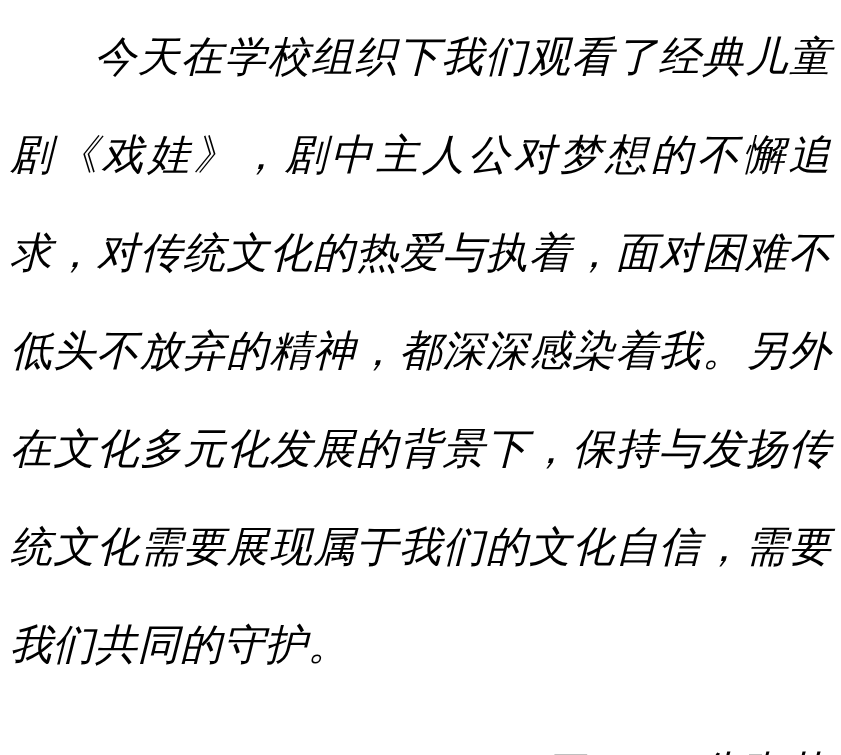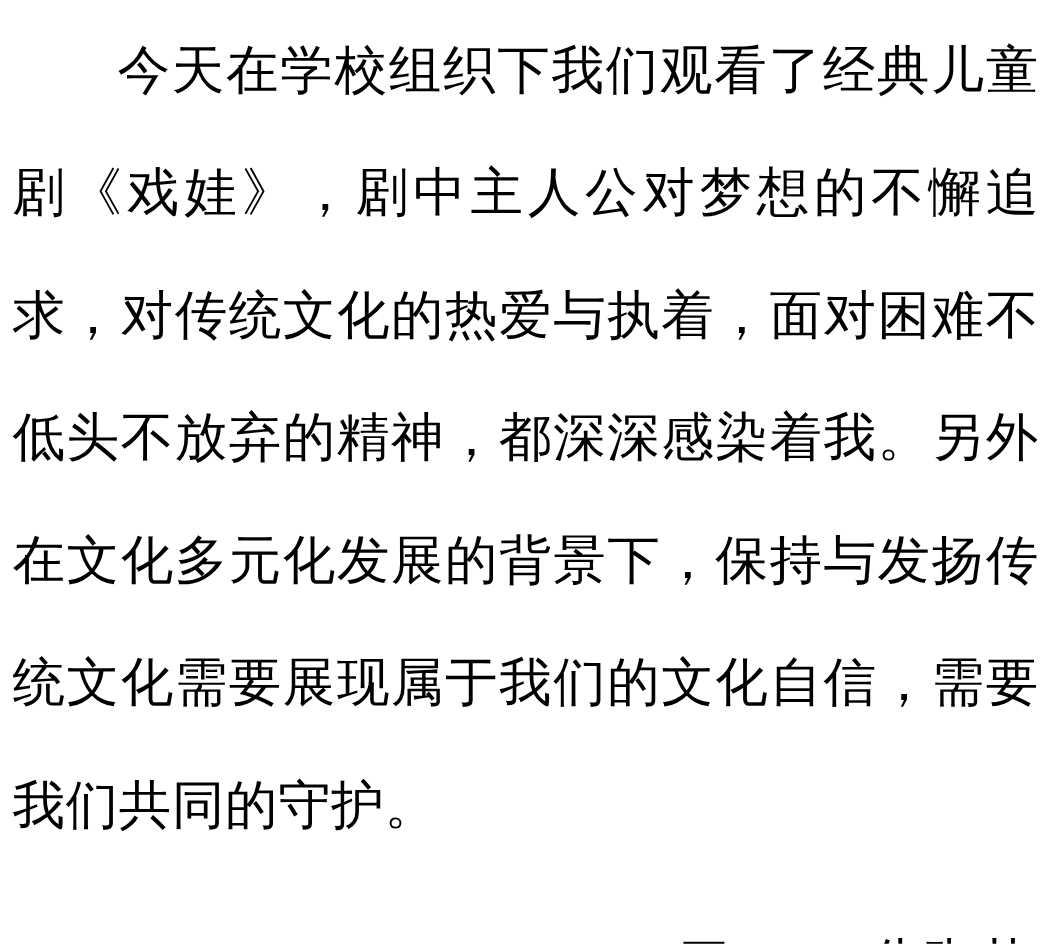--- a/index.html
+++ b/index.html
@@ -13,20 +13,21 @@
     font-family: "Liberation Serif", "DejaVu Serif", serif;
     color: #000000;
     overflow: hidden;
   }
   .page {
     position: relative;
     width: 841px;
     height: 755px;
     box-sizing: border-box;
     padding: 8px 10px 0 10px;
+    font-style: italic;
   }
   .body-text {
     font-size: 42px;
     line-height: 98px;
     letter-spacing: 0.5px;
     text-align: justify;
     text-align-last: left;
     text-indent: 84px;
     font-family: "Liberation Serif", "DejaVu Serif", serif;
     word-break: break-all;

